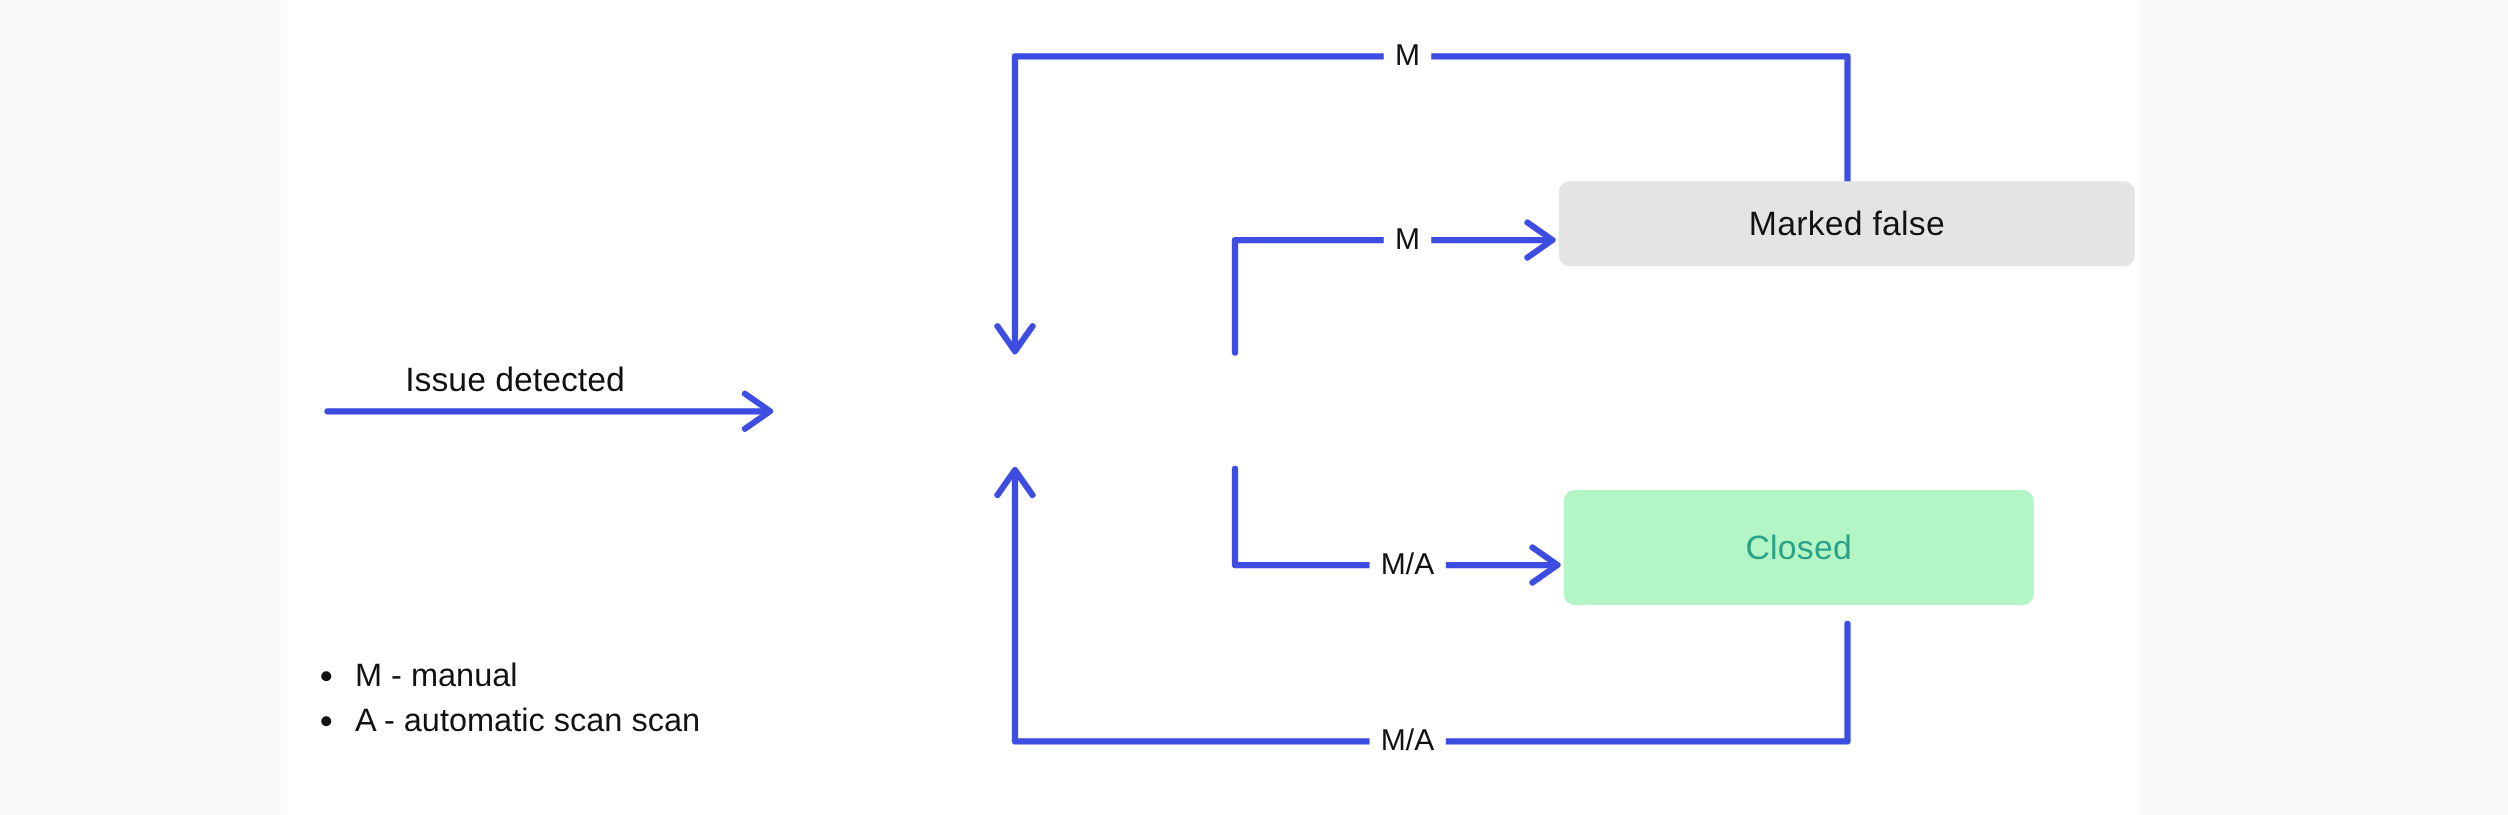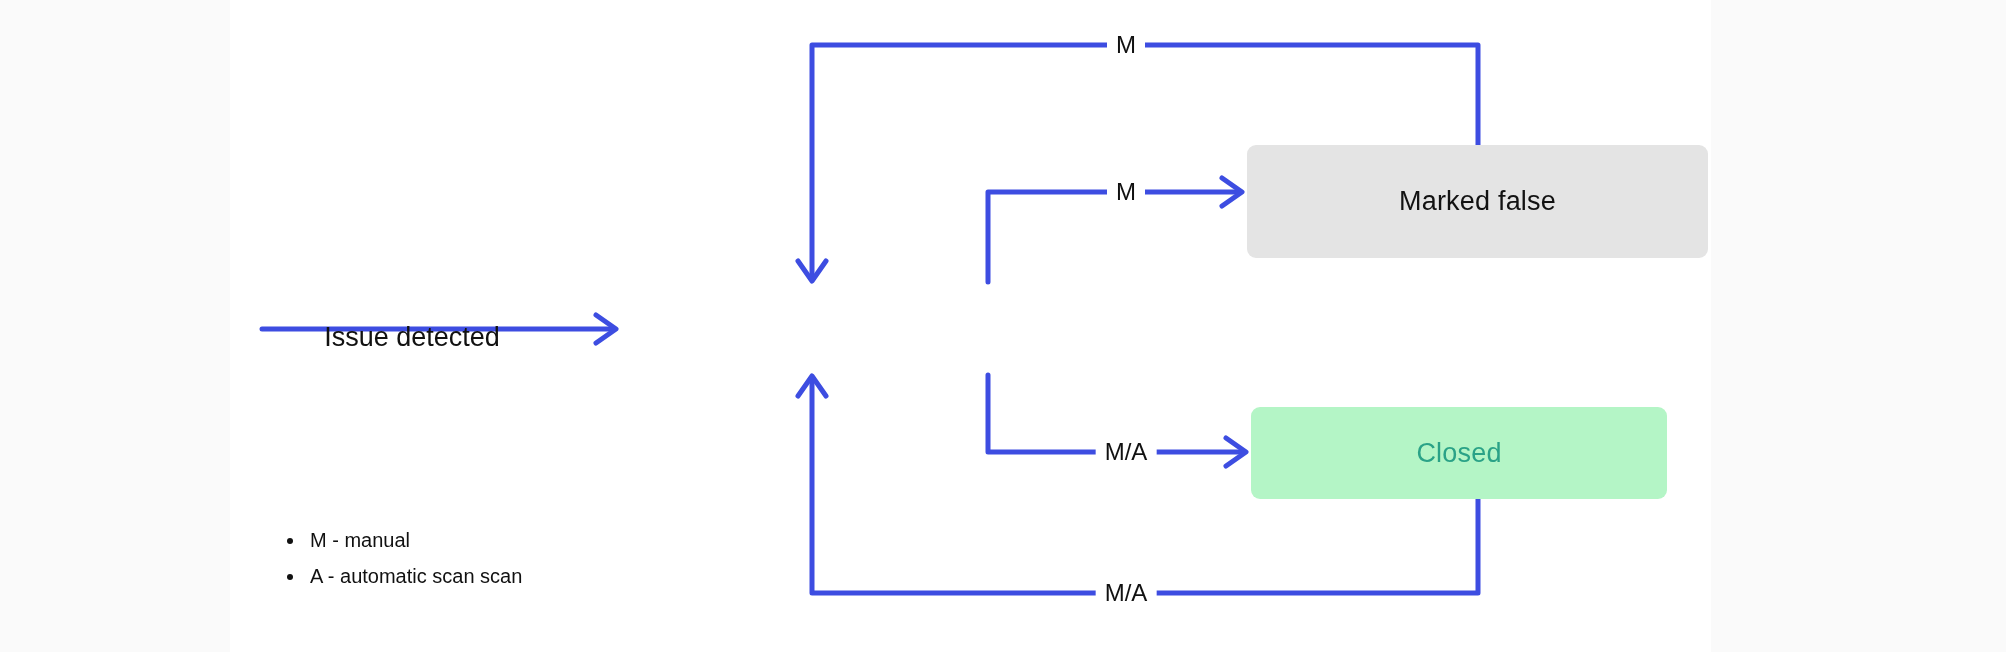--- a/index.html
+++ b/index.html
@@ -37,51 +37,50 @@
     position: absolute;
     display: flex;
     align-items: center;
     justify-content: center;
     border-radius: 9px;
     font-size: 27px;
     font-weight: 500;
     letter-spacing: 0.2px;
   }
   .node-open   { left: 388px; top: 282px; width: 457px; height: 93px; }
-  .node-marked { left: 1017px; top: 145px; width: 461px; height: 113px; }
-  .node-closed { left: 1021px; top: 407px; width: 416px; height: 92px; }
+  .node-marked { left: 1017px; top: 145px; width: 461px; height: 68px; }
+  .node-closed { left: 1021px; top: 392px; width: 376px; height: 92px; }
   .edge-label {
     position: absolute;
     transform: translate(-50%, -50%);
     font-size: 24px;
     font-weight: 500;
     color: #111111;
     background: #ffffff;
     padding: 1px 9px;
     white-space: nowrap;
   }
   .flow-label {
     position: absolute;
     transform: translate(-50%, -50%);
     font-size: 27px;
     font-weight: 500;
     color: #111111;
     white-space: nowrap;
     background: transparent;
     padding: 0;
-    margin-top: 33px;
   }
   .legend {
     position: absolute;
-    left: 44px;
+    left: 18px;
     top: 522px;
     list-style: disc;
     padding-left: 32px;
     color: #111111;
-    font-size: 20px;
+    font-size: 26px;
   }
   .legend li {
     line-height: 36px;
     padding-left: 4px;
   }
 </style>
 </head>
 <body>
 
 <div class="page" style="background: rgb(250, 250, 250);">

